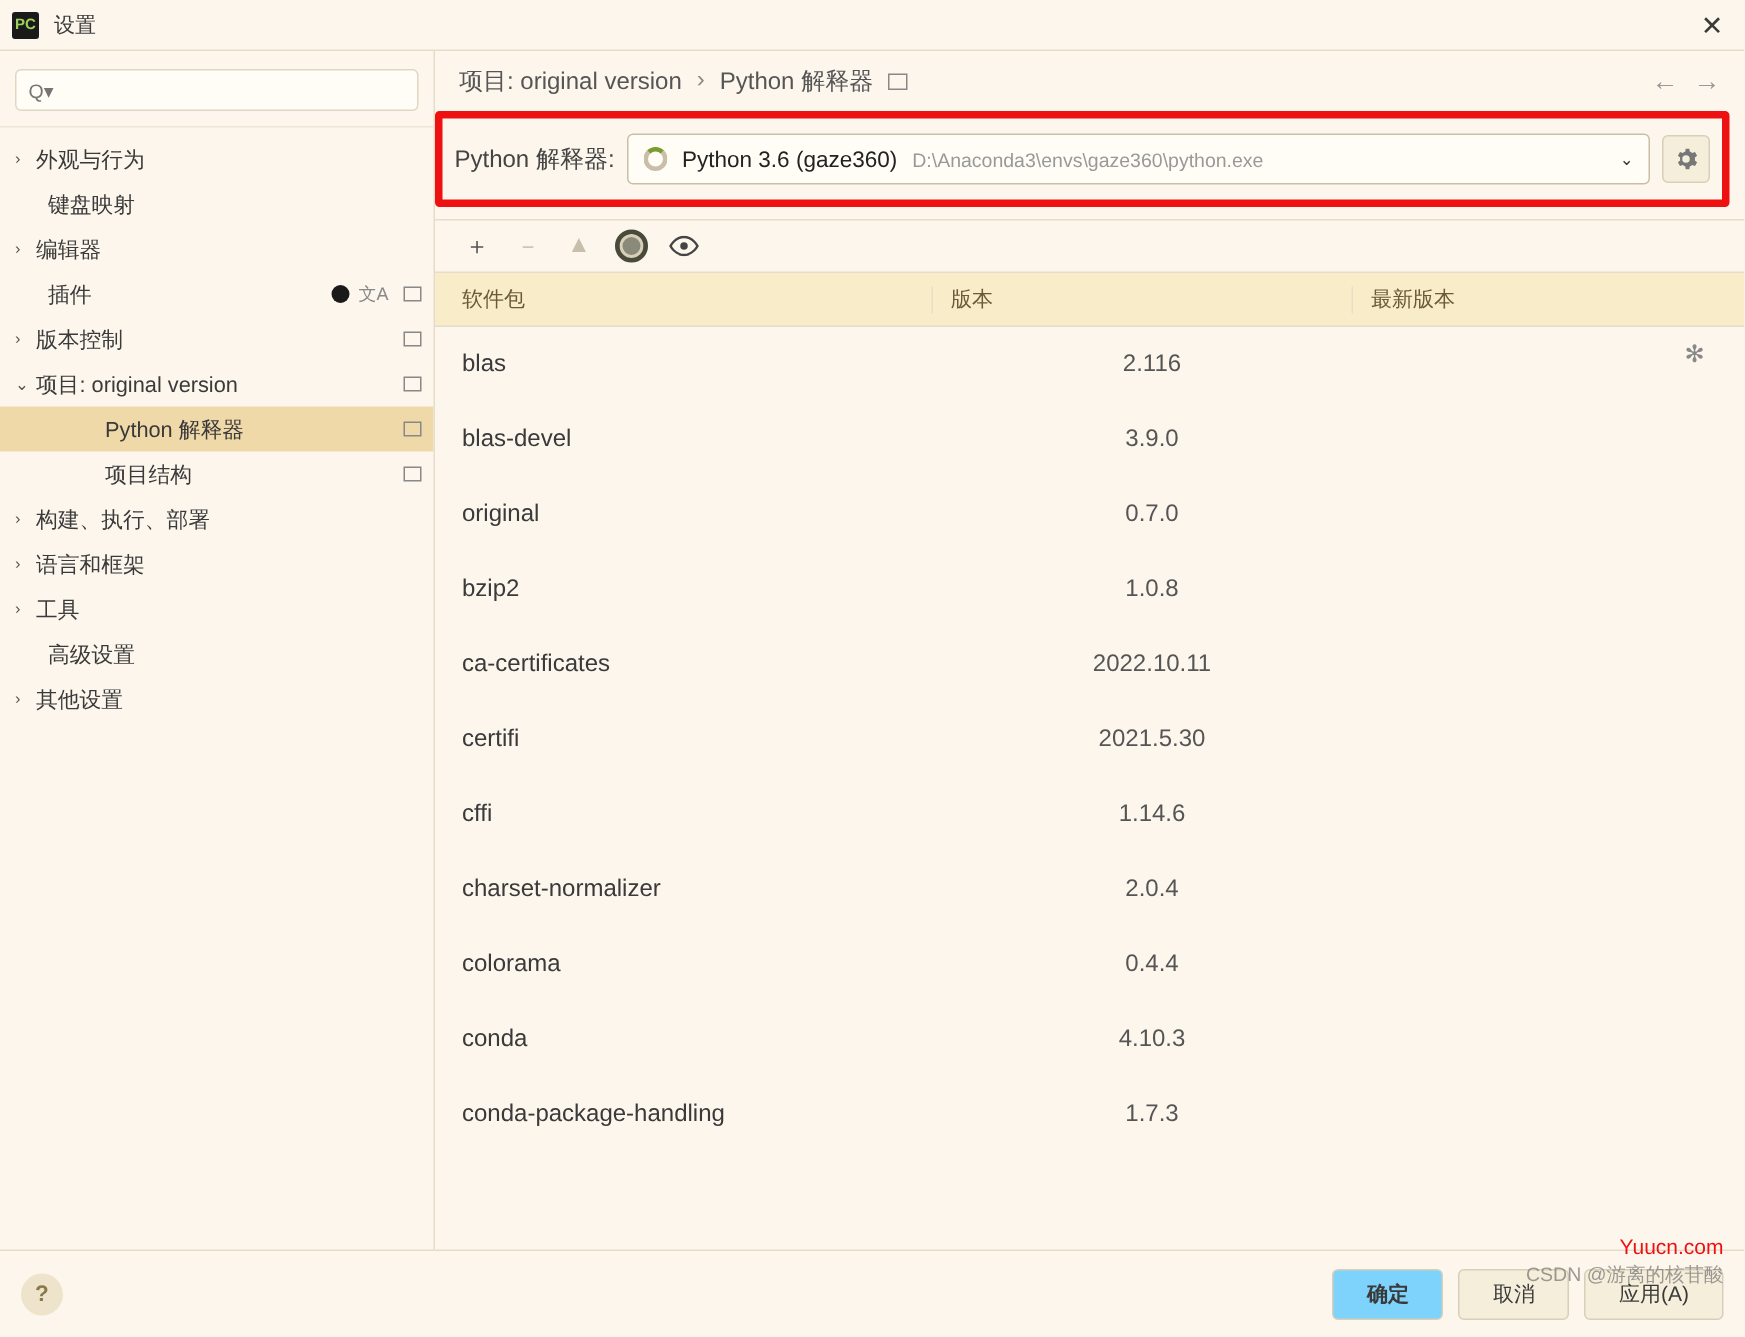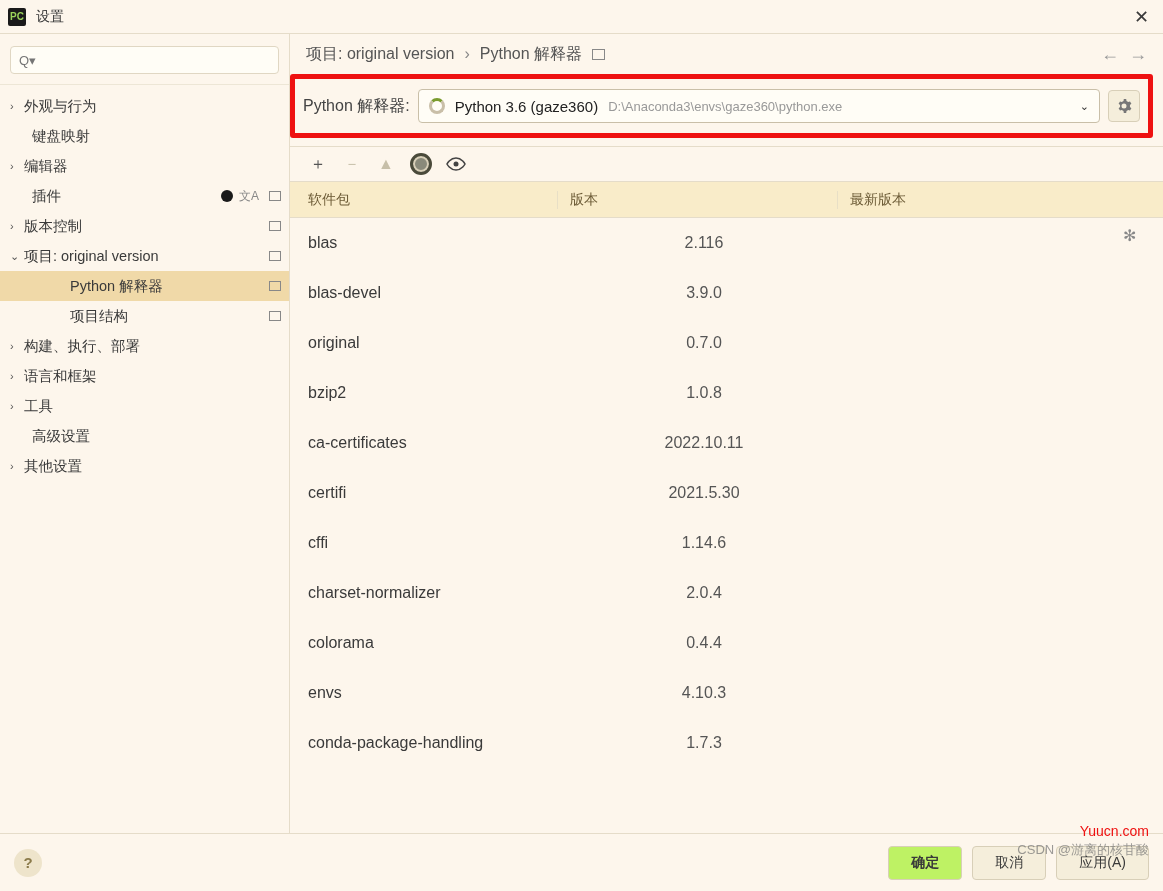--- a/index.html
+++ b/index.html
@@ -127,21 +127,21 @@
 .tb-eye { font-size:18px; }
 
 
 .tbl-head {
   height: 36px;
   background:#f9ecc9;
   display:flex; align-items:center;
   font-size:14px; color:#6b5a35;
   border-bottom:1px solid #e5dcc9;
 }
-.col1 { width: 268px; padding-left: 18px; border-right:1px solid #e8dfc6; }
+.col1 { width: 332px; padding-left: 18px; border-right:1px solid #e8dfc6; }
 .col2 { width: 280px; padding-left: 12px; border-right:1px solid #e8dfc6; }
 .col3 { flex:1; padding-left: 12px; }
 
 
 .tbl-body { flex:1; overflow:auto; position:relative; }
 .pkg-row {
   display:flex; align-items:center;
   height: 50px;
   font-size:16px; color:#3a3a3a;
 }
@@ -165,21 +165,21 @@
   display:flex;align-items:center;justify-content:center;
   font-size:15px;font-weight:bold;cursor:pointer;
 }
 .spacer { flex:1; }
 .btn {
   height:34px; padding:0 22px;
   border:1px solid #d8cfb8; border-radius:4px;
   background:#f5eedb; cursor:pointer;
   font-size:14px; display:flex;align-items:center;
 }
-.btn.primary { background:#bef264; font-weight:600;text-align:right; }
+.btn.primary { background:#7dd3fc; font-weight:600;text-align:right; }
 
 
 .wm1 { position:absolute; bottom:32px; right:14px; color:#737373; font-size:13px; opacity:0.7; }
 .wm2 { position:absolute; bottom:52px; right:14px; color:#e11; font-size:14px; }
 
 svg { display:block; }
 </style>
 </head>
 <body>
 
@@ -345,21 +345,21 @@
           <div class="col1">charset-normalizer</div>
           <div class="col2">2.0.4</div>
           <div class="col3"></div>
         </div>
         <div class="pkg-row mono">
           <div class="col1">colorama</div>
           <div class="col2">0.4.4</div>
           <div class="col3"></div>
         </div>
         <div class="pkg-row mono">
-          <div class="col1">envs</div>
+          <div class="col1">conda</div>
           <div class="col2">4.10.3</div>
           <div class="col3"></div>
         </div>
         <div class="pkg-row mono">
           <div class="col1">conda-package-handling</div>
           <div class="col2">1.7.3</div>
           <div class="col3"></div>
         </div>
       </div>
   </div>

